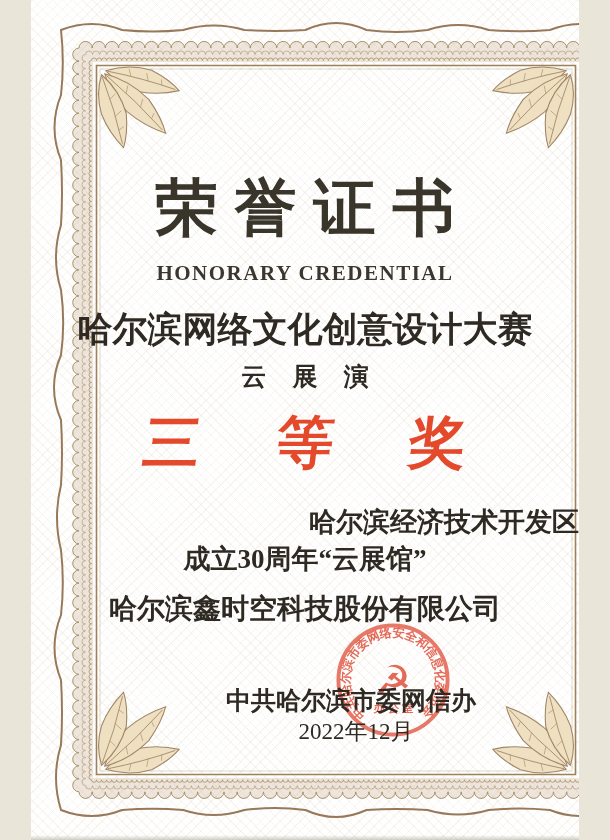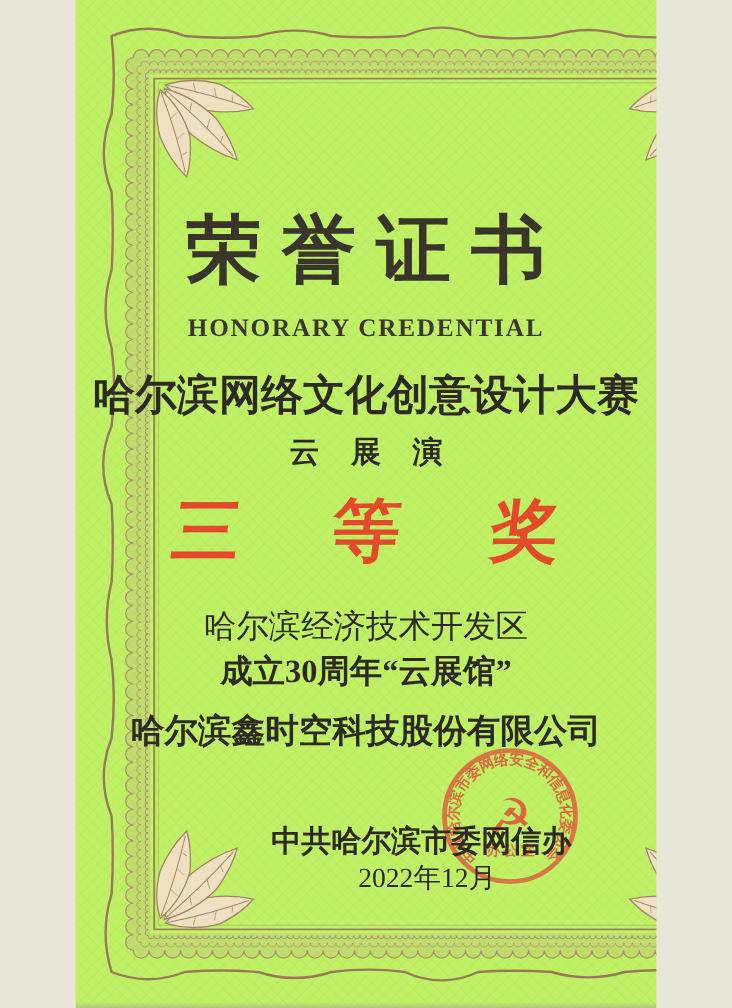--- a/index.html
+++ b/index.html
@@ -1,20 +1,20 @@
 <!DOCTYPE html>
 <html><head>
 <meta charset="utf-8">
 <style>
   html,body{margin:0;padding:0;background:#e9e5d8;}
   .page{
     position:relative;
-    width:484px;height:840px;
+    width:548px;height:840px;
     margin:0 auto;
-    background:#bef264;
+    background:#ffffff;
     overflow:hidden;
     font-family:"Liberation Serif","DejaVu Serif",serif;
   }
   
   .page::before{
     content:"";
     position:absolute;inset:0;
     background:
       repeating-linear-gradient(45deg, rgba(190,163,122,0.10) 0 1px, transparent 1px 7px),
       repeating-linear-gradient(-45deg, rgba(190,163,122,0.10) 0 1px, transparent 1px 7px);
@@ -35,21 +35,21 @@
     letter-spacing:1.5px;
   }
   .competition{top:306px;font-size:35px;font-weight:bold;}
   .category{top:360px;font-size:25px;font-weight:bold;letter-spacing:10px;text-indent:10px;text-align:center;}
   .award{
     top:405px;font-size:57px;font-weight:bold;color:#e4492c;
     letter-spacing:28px;text-indent:28px;
     transform:skewX(-7deg);
     font-family:"DejaVu Serif","Liberation Serif",serif;
   }
-  .proj1{top:504px;font-size:27px;font-weight:normal;}
+  .proj1{top:504px;font-size:27px;font-weight:bold;text-align:right;}
   .proj2{top:541px;font-size:27px;font-weight:bold;}
   .recipient{top:590px;font-size:28px;font-weight:bold;}
   .issuer{top:684px;font-size:25px;font-weight:bold;padding-left:92px;box-sizing:border-box;z-index:3;}
   .date{top:716px;font-size:23px;padding-left:102px;box-sizing:border-box;z-index:3;}
   .seal{
     position:absolute;left:303px;top:621px;width:118px;height:118px;
     z-index:2;opacity:0.85;pointer-events:none;
   }
 </style>
 </head>

